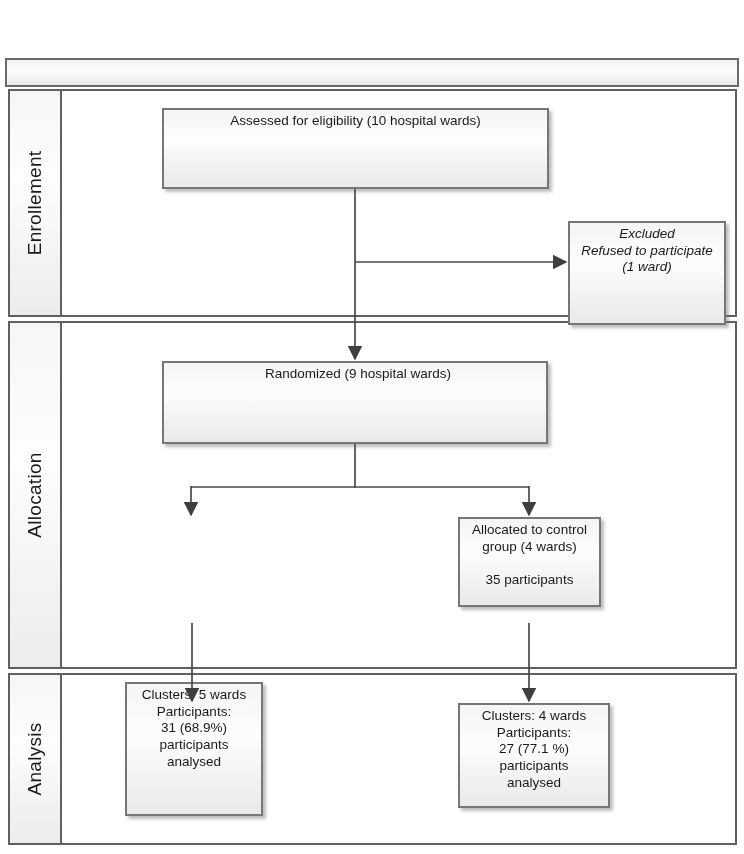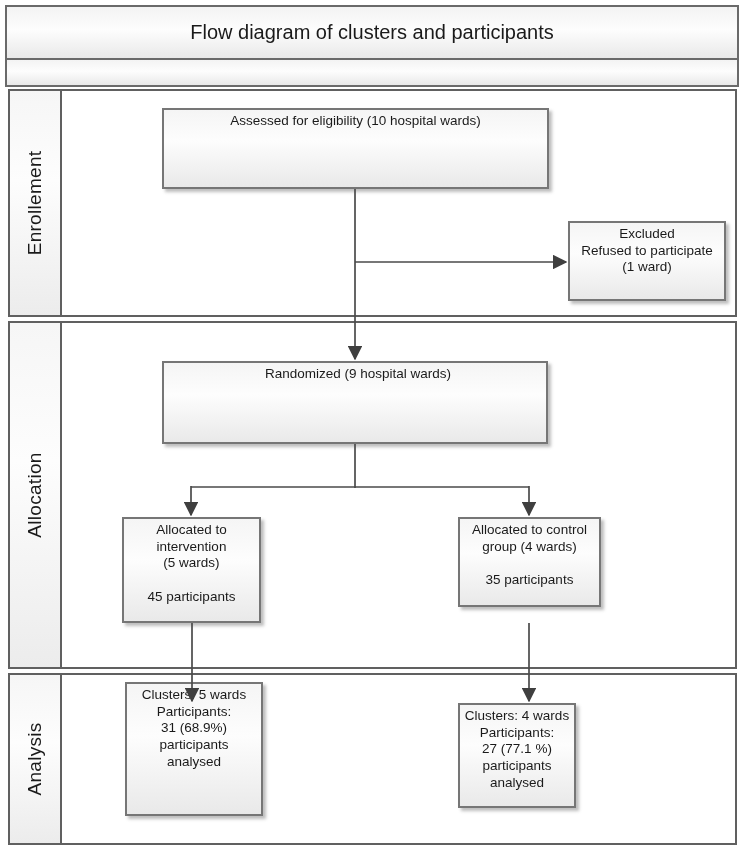--- a/index.html
+++ b/index.html
@@ -66,41 +66,38 @@
     box-shadow: 3px 3px 3px rgba(110,110,110,0.45);
     display: flex; align-items: flex-start; justify-content: center;
     text-align: center;
     font-size: 13.5px;
     line-height: 1.24;
     color: #1a1a1a;
     padding: 3px;
   }
   .box span { white-space: pre-line; }
   .box-assessed   { left: 162px; top: 108px; width: 387px; height: 81px; }
-  .box-excluded   { left: 568px; top: 221px; width: 158px; height: 80px; }
+  .box-excluded   { left: 568px; top: 221px; width: 158px; height: 104px; font-style: italic; }
   .box-randomized { left: 162px; top: 361px; width: 386px; height: 83px; padding-left: 9px; }
   .box-alloc-int  { left: 122px; top: 517px; width: 139px; height: 106px; }
   .box-alloc-ctrl { left: 458px; top: 517px; width: 143px; height: 90px; }
   .box-anal-int   { left: 125px; top: 682px; width: 138px; height: 134px; }
-  .box-anal-ctrl  { left: 458px; top: 703px; width: 118px; height: 105px; }
+  .box-anal-ctrl  { left: 458px; top: 703px; width: 152px; height: 105px; }
   .connectors {
     position: absolute;
     left: 0; top: 0;
     width: 744px; height: 854px;
     pointer-events: none;
   }
 </style>
 </head>
 <body>
 
 <div class="fig">
 
-  <div class="band title-band">
-    <span>Flow diagram of clusters and participants</span>
-  </div>
   <div class="band sub-band"></div>
 
   <div class="section sec-enroll">
     <div class="label-col">
       <span class="vlabel">Enrollement</span>
     </div>
   </div>
 
   <div class="section sec-alloc">
     <div class="label-col">
@@ -121,27 +118,20 @@
   <div class="box box-excluded">
     <span>Excluded
 Refused to participate
 (1 ward)</span>
   </div>
 
   <div class="box box-randomized">
     <span>Randomized (9 hospital wards)</span>
   </div>
 
-  <div class="box box-alloc-int">
-    <span>Allocated to
-intervention
-(5 wards)
-
-45 participants</span>
-  </div>
 
   <div class="box box-alloc-ctrl">
     <span>Allocated to control
 group (4 wards)
 
 35 participants</span>
   </div>
 
   <div class="box box-anal-int">
     <span>Clusters: 5 wards

